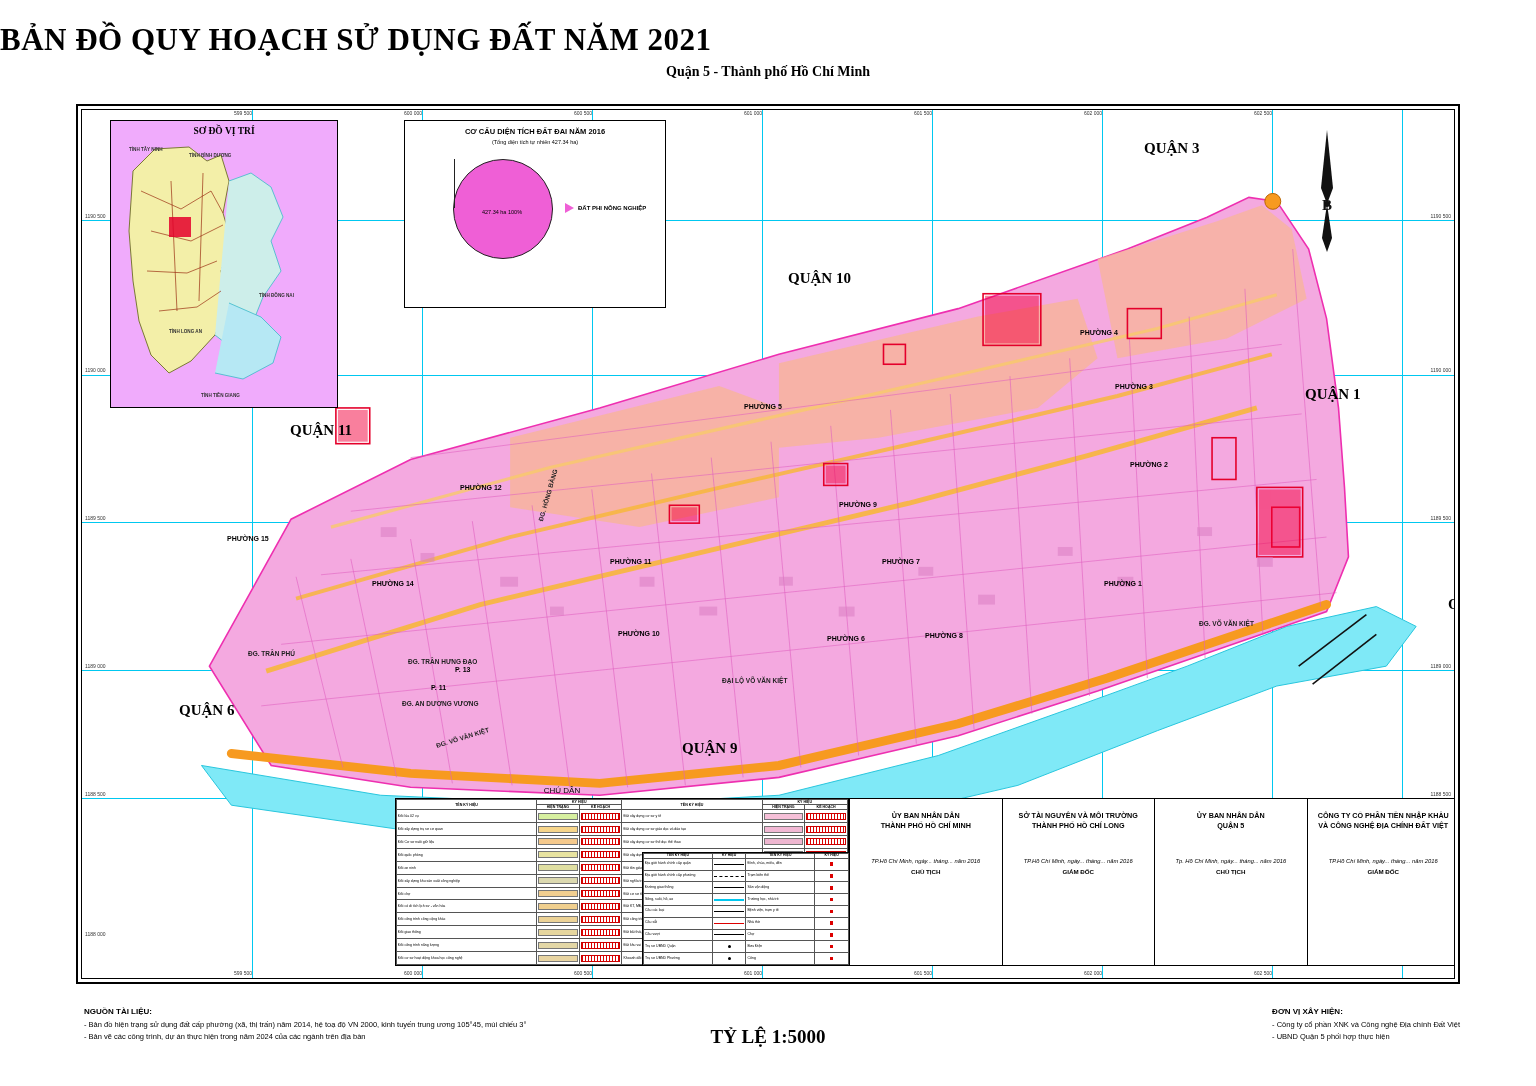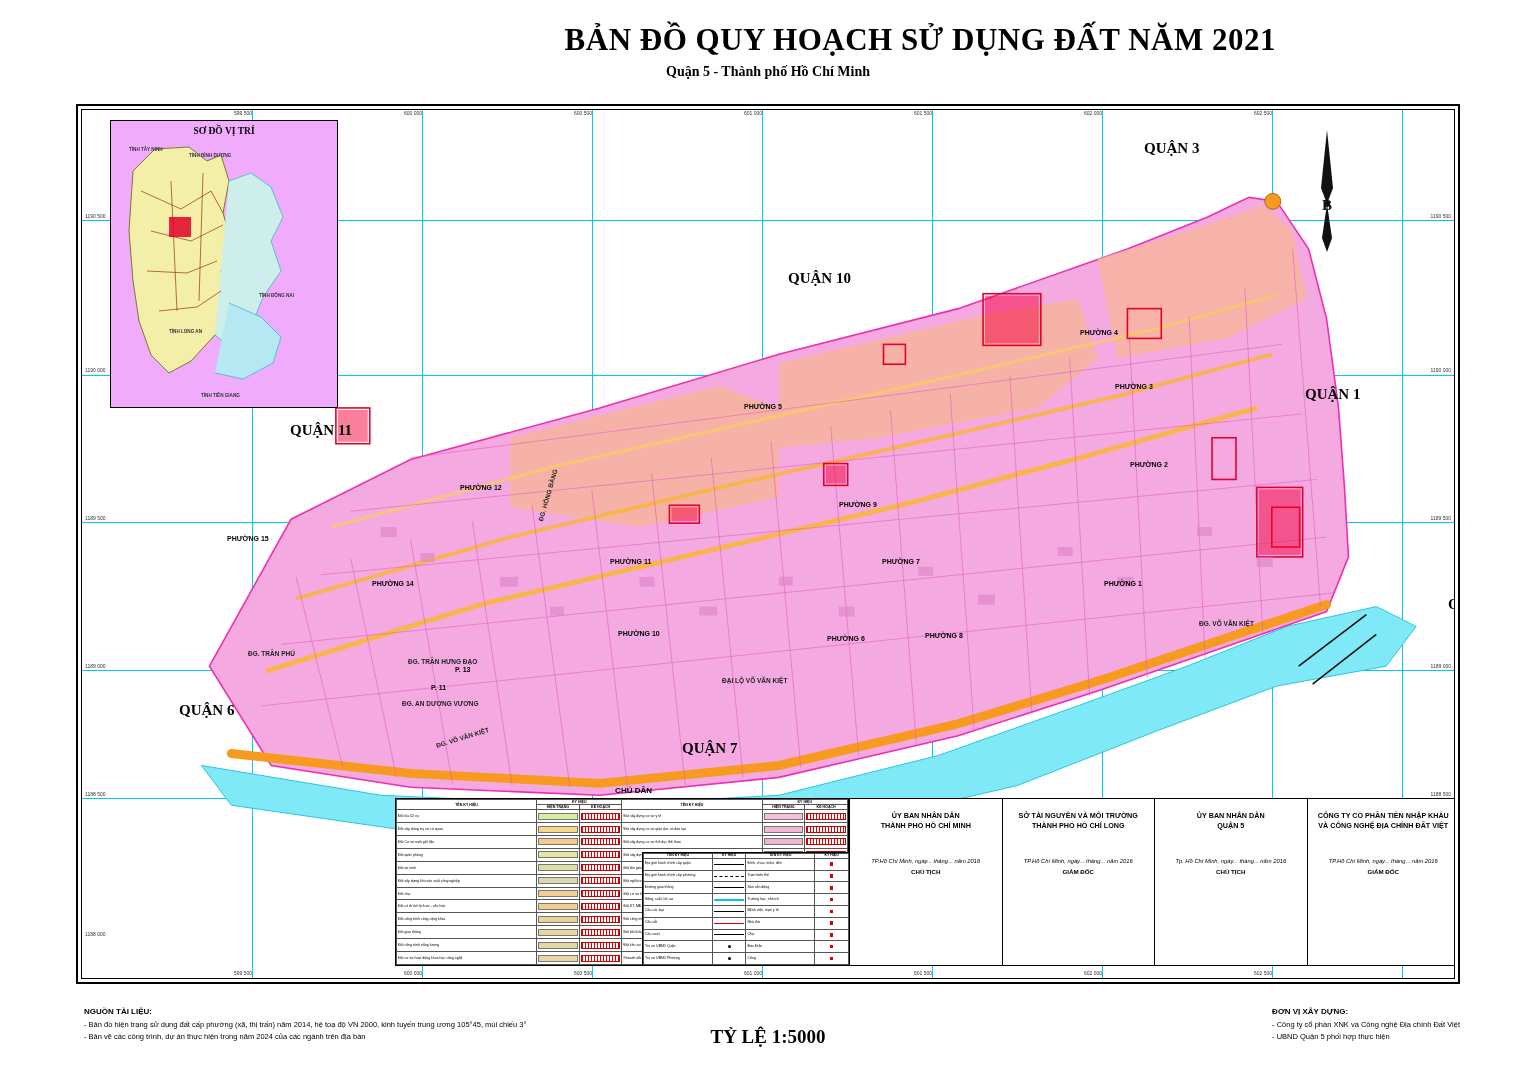--- a/index.html
+++ b/index.html
@@ -13,21 +13,21 @@
     position: relative;
     font-family: "Liberation Sans", sans-serif;
     color: #000;
     overflow: hidden;
   }
   .title-main {
     position: absolute;
     top: 22px;
     left: 0;
     width: 1276px;
-    text-align: right;
+    text-align: left;
     font-family: "Liberation Serif", serif;
     font-weight: bold;
     font-size: 31px;
     letter-spacing: 0.5px;
   }
   .title-sub {
     position: absolute;
     top: 64px;
     left: 0;
     width: 1536px;
@@ -197,23 +197,23 @@
     top: 16px;
     width: 70px;
     height: 130px;
   }
   
   .legend-title {
     position: absolute;
     left: 390px;
     top: 676px;
     width: 180px;
-    text-align: right;
+    text-align: center;
     font-size: 8px;
-    font-weight: bold;
+    font-weight: normal;
   }
   .legend-box {
     position: absolute;
     left: 313px;
     top: 688px;
     width: 454px;
     height: 168px;
     border: 1px solid #000;
     background: #fff;
     box-sizing: border-box;
@@ -523,21 +523,21 @@
           <path d="M1236 578 L1300 528"></path>
       </g>
     </svg>
 
     <div class="dist-label" style="left:1062px;top:30px">QUẬN 3</div>
     <div class="dist-label" style="left:706px;top:160px">QUẬN 10</div>
     <div class="dist-label" style="left:1223px;top:276px">QUẬN 1</div>
     <div class="dist-label" style="left:208px;top:312px">QUẬN 11</div>
     <div class="dist-label" style="left:1366px;top:486px">QUẬN 4</div>
     <div class="dist-label" style="left:97px;top:592px">QUẬN 6</div>
-    <div class="dist-label" style="left:600px;top:630px">QUẬN 7</div>
+    <div class="dist-label" style="left:600px;top:630px">QUẬN 9</div>
 
     <div class="ward-label" style="left:998px;top:219px">PHƯỜNG 4</div>
     <div class="ward-label" style="left:1033px;top:273px">PHƯỜNG 3</div>
     <div class="ward-label" style="left:662px;top:293px">PHƯỜNG 5</div>
     <div class="ward-label" style="left:1048px;top:351px">PHƯỜNG 2</div>
     <div class="ward-label" style="left:378px;top:374px">PHƯỜNG 12</div>
     <div class="ward-label" style="left:757px;top:391px">PHƯỜNG 9</div>
     <div class="ward-label" style="left:145px;top:425px">PHƯỜNG 15</div>
     <div class="ward-label" style="left:528px;top:448px">PHƯỜNG 11</div>
     <div class="ward-label" style="left:800px;top:448px">PHƯỜNG 7</div>
@@ -574,20 +574,31 @@
         </g>
         <rect x="58" y="96" width="22" height="20" fill="#e4002b" opacity="0.85"></rect>
       </svg>
       <div class="inset-prov" style="left:18px;top:26px">TỈNH TÂY NINH</div>
       <div class="inset-prov" style="left:78px;top:32px">TỈNH BÌNH DƯƠNG</div>
       <div class="inset-prov" style="left:148px;top:172px">TỈNH ĐỒNG NAI</div>
       <div class="inset-prov" style="left:58px;top:208px">TỈNH LONG AN</div>
       <div class="inset-prov" style="left:90px;top:272px">TỈNH TIỀN GIANG</div>
     </div>
 
+    <div class="pie-box">
+      <div class="pie-title">CƠ CẤU DIỆN TÍCH ĐẤT ĐAI NĂM 2016</div>
+      <div class="pie-sub">(Tổng diện tích tự nhiên 427.34 ha)</div>
+      <div class="pie-circle"></div>
+      <div class="pie-cut"></div>
+      <div class="pie-val">427.34 ha
+100%</div>
+      <div class="pie-legend">
+        <span class="tri"></span><span>ĐẤT PHI NÔNG NGHIỆP</span>
+      </div>
+    </div>
 
     <svg class="compass" viewBox="0 0 70 130">
       <path d="M35 4 L41 62 L35 78 L29 62 Z" fill="#111"></path>
       <path d="M35 78 L40 112 L35 126 L30 112 Z" fill="#111"></path>
       <circle cx="35" cy="78" r="3" fill="#111"></circle>
       <text x="35" y="84" font-size="15" font-family="Liberation Serif, serif" font-weight="bold" text-anchor="middle" fill="#111">B</text>
     </svg>
 
     <div class="legend-title">CHÚ DẪN</div>
 
@@ -939,18 +950,18 @@
   </div>
 </div>
 
 <div class="src-box">
   <div class="hdr">NGUỒN TÀI LIỆU:</div>
   <div>- Bản đồ hiện trạng sử dụng đất cấp phường (xã, thị trấn) năm 2014, hệ toạ độ VN 2000, kinh tuyến trung ương 105°45, múi chiếu 3°</div>
   <div>- Bản vẽ các công trình, dự án thực hiện trong năm 2024 của các ngành trên địa bàn</div>
 </div>
 
 <div class="unit-box">
-  <div class="hdr">ĐƠN VỊ XÂY DỰNG:</div>
+  <div class="hdr">ĐƠN VỊ XÂY HIỆN:</div>
   <div>- Công ty cổ phần XNK và Công nghệ Địa chính Đất Việt</div>
   <div>- UBND Quận 5 phối hợp thực hiện</div>
 </div>
 
 <div class="scale-text">TỶ LỆ 1:5000</div>
 
 </body></html>

